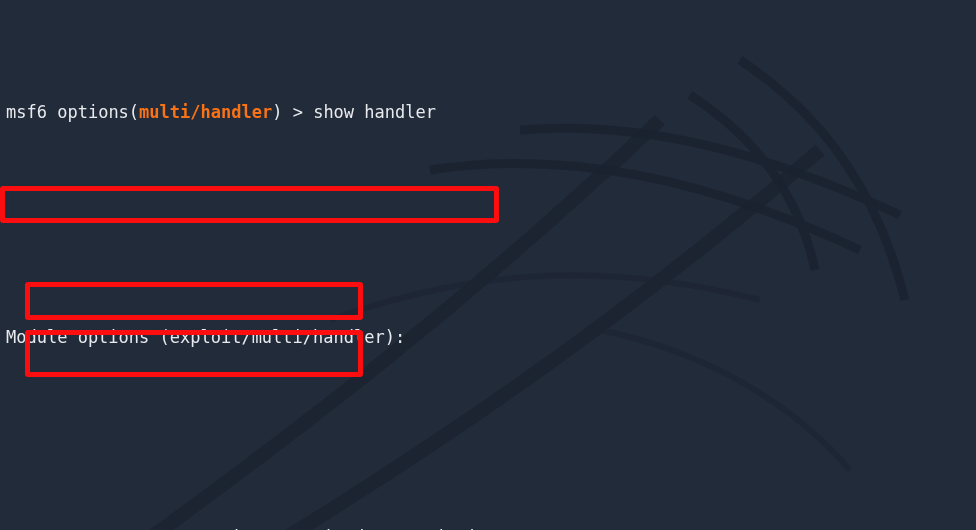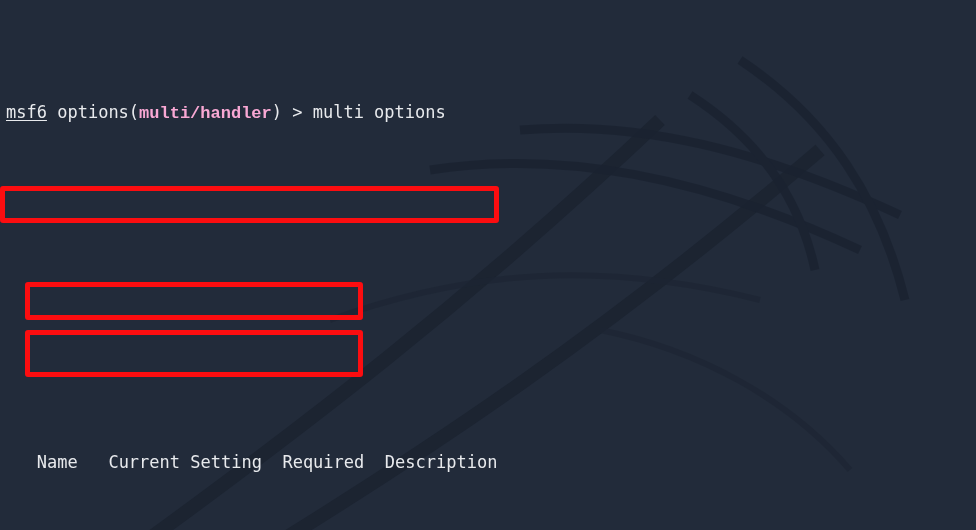--- a/index.html
+++ b/index.html
@@ -31,22 +31,22 @@
     position: relative;
     z-index: 1;
     padding: 0;
     white-space: pre;
   }
   .line {
     height: 25px;
     white-space: pre;
     padding-left: 6px;
   }
-  .u { text-decoration: underline; text-underline-offset: 2px; }
-  .red-text { color: #f9a8d4; font-weight: bold; font-family: Liberation Mono, monospace; }
+  .u { text-underline-offset: 2px; }
+  .red-text { color: #f97316; font-weight: bold; }
 
   
   .hl {
     position: absolute;
     border: 5px solid #fc0d10;
     border-radius: 3px;
     box-sizing: border-box;
     z-index: 3;
     pointer-events: none;
   }
@@ -69,25 +69,26 @@
     </g>
     <g fill="none" stroke="#1d2533" stroke-width="6" opacity="0.7">
       <path d="M 330 320 C 470 270 600 260 760 300"></path>
       <path d="M 600 330 C 700 350 790 400 850 470"></path>
     </g>
   </svg>
 
   <div id="term">
 
     
-    <div class="line"><span class="u">msf6</span><span> </span><span>options</span><span>(</span><span class="red-text">multi/handler</span><span>)</span><span> &gt; </span><span>multi options</span></div>
+    <div class="line"><span class="u">msf6</span><span> </span><span>options</span><span>(</span><span class="red-text">multi/handler</span><span>)</span><span> &gt; </span><span>show handler</span></div>
 
     <div class="line"> </div>
 
     
+    <div class="line">Module options (exploit/multi/handler):</div>
 
     <div class="line"> </div>
 
     <div class="line"><span>   </span><span>Name</span><span>   </span><span>Current Setting</span><span>  </span><span>Required</span><span>  </span><span>Description</span></div>
 
     
 
     
     
 

